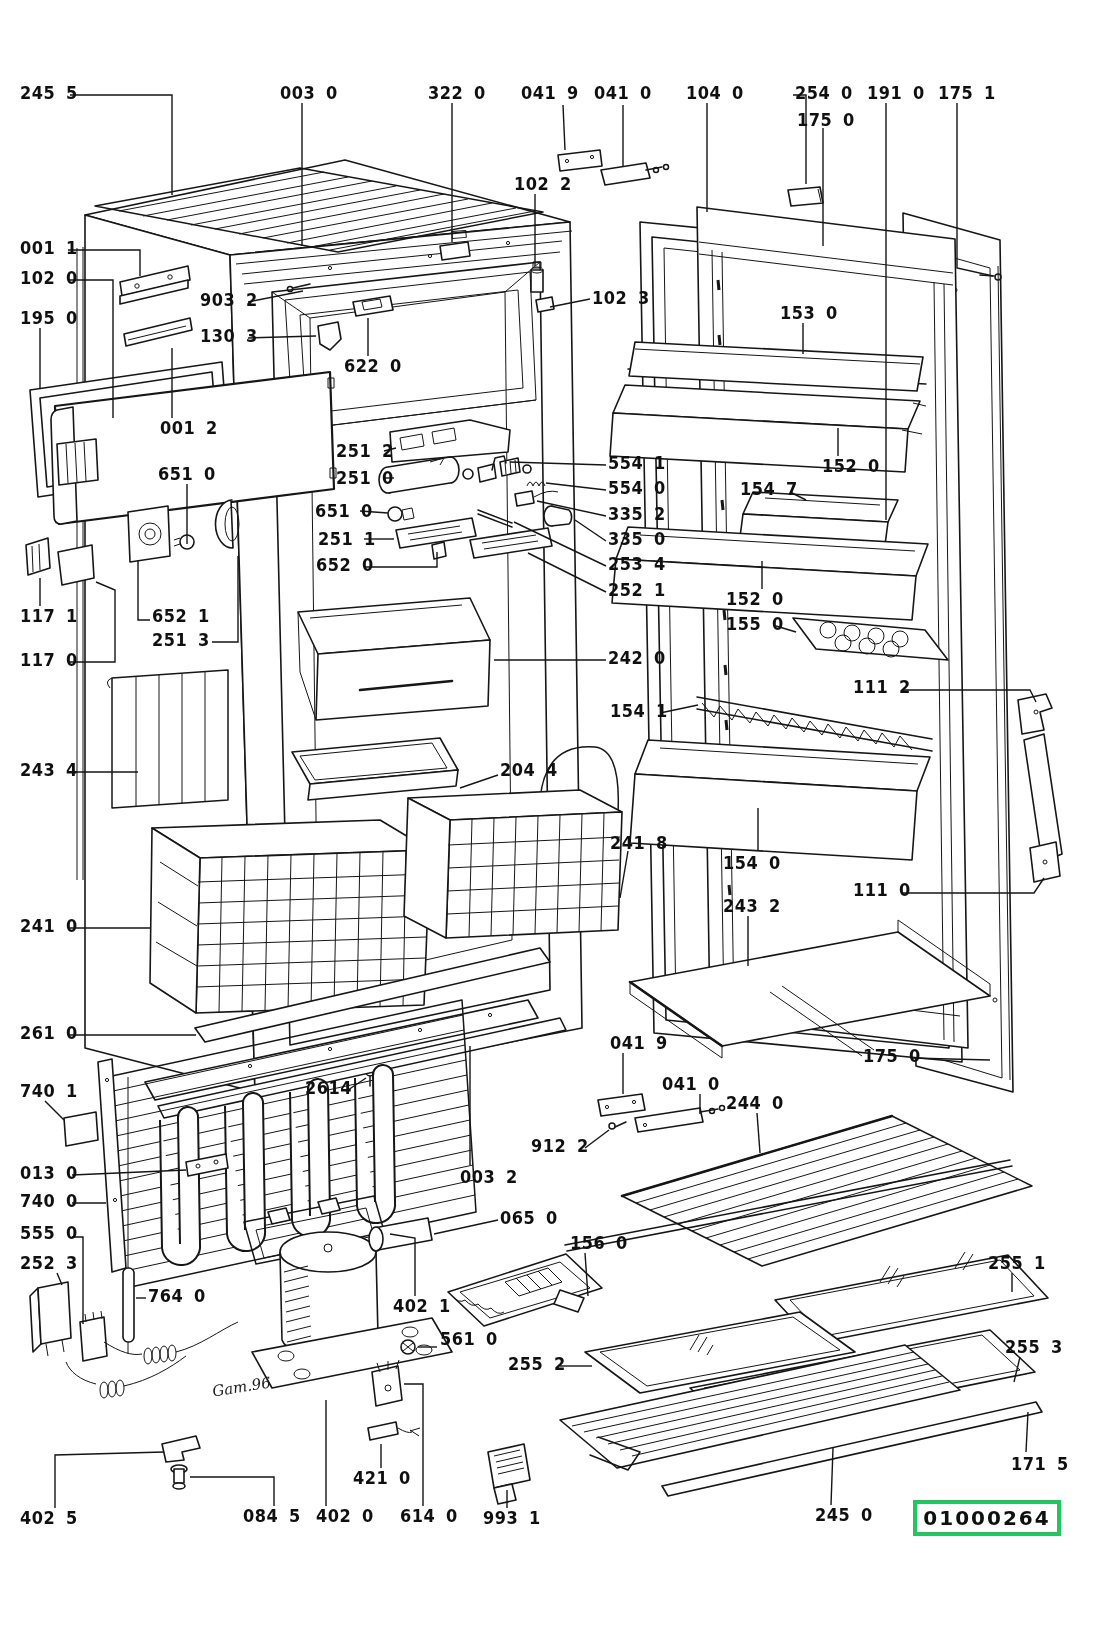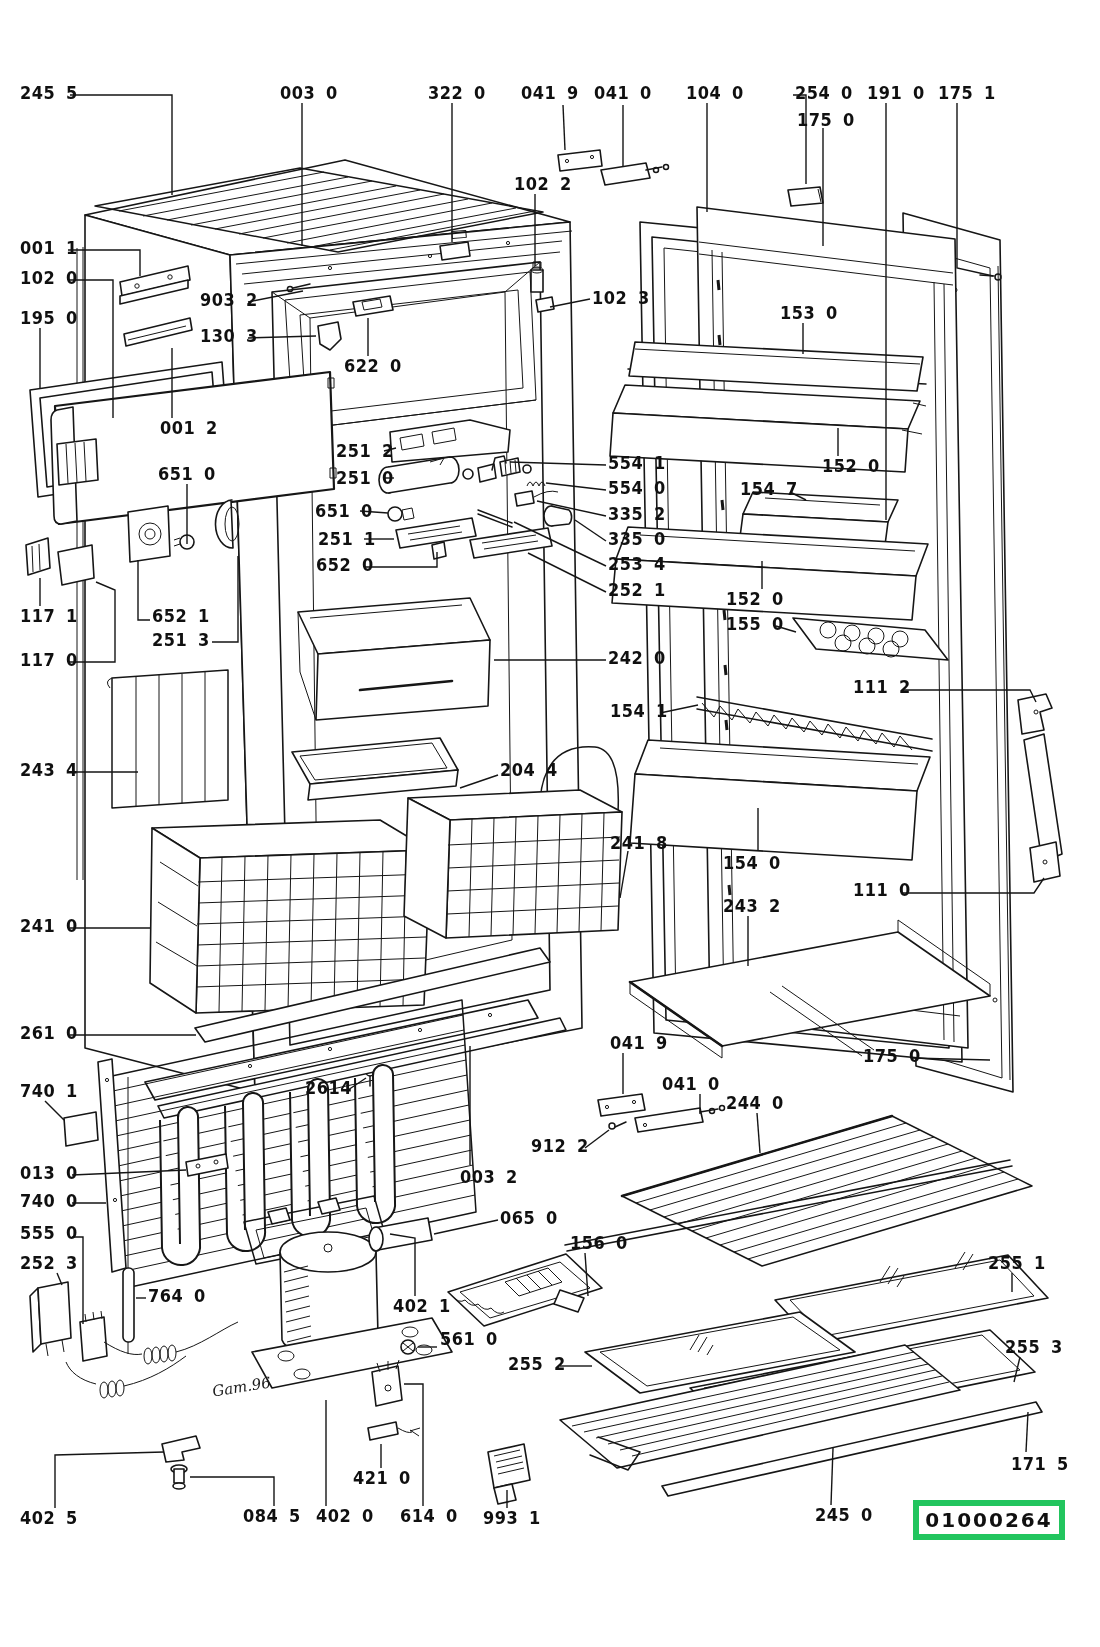--- a/index.html
+++ b/index.html
@@ -5,21 +5,21 @@
   html,body{margin:0;padding:0;background:#e8e8e8;}
   #page{position:relative;width:1100px;height:1647px;background:#ffffff;overflow:hidden;
         font-family:"DejaVu Sans","Liberation Sans",sans-serif;text-align:center;}
   #artwork,#leader-svg{position:absolute;left:0;top:0;}
   #leader-svg{pointer-events:none;}
   #leader-svg polyline{fill:none;stroke:#151515;stroke-width:1.4;}
   .part-label{position:absolute;font-weight:700;font-size:17px;color:#101010;
               letter-spacing:.5px;word-spacing:5px;white-space:pre;line-height:1;
               transform:scaleX(.95);transform-origin:left top;}
   #diagram-number-box{position:absolute;left:913px;top:1500px;width:140px;height:28px;
-              border:6px solid #22c55e;display:flex;align-items:center;justify-content:center;
+              border:4px solid #22c55e;display:flex;align-items:center;justify-content:center;
               font-weight:700;font-size:20px;letter-spacing:2px;color:#101010;}
   #handwritten-note{position:absolute;left:212px;top:1378px;font-family:"DejaVu Serif","Liberation Serif",serif;
               font-style:italic;font-size:15px;color:#1c1c1c;transform:rotate(-9deg);}
   svg .ln{fill:none;stroke:#161616;stroke-width:1.5;stroke-linejoin:round;stroke-linecap:round;}
   svg .th{fill:none;stroke:#161616;stroke-width:1;stroke-linejoin:round;}
   svg .wt{fill:#ffffff;stroke:#161616;stroke-width:1.6;stroke-linejoin:round;}
   svg .wt2{fill:#ffffff;stroke:#161616;stroke-width:2.2;stroke-linejoin:round;}
   svg .bold{fill:none;stroke:#161616;stroke-width:2.6;stroke-linecap:round;}
 </style>
 </head>

